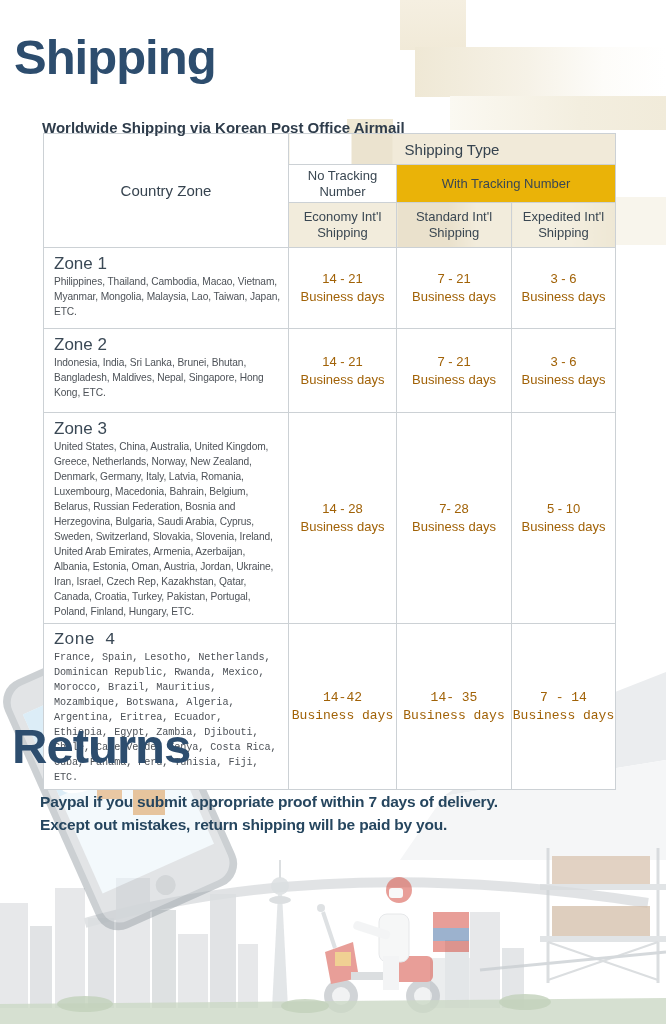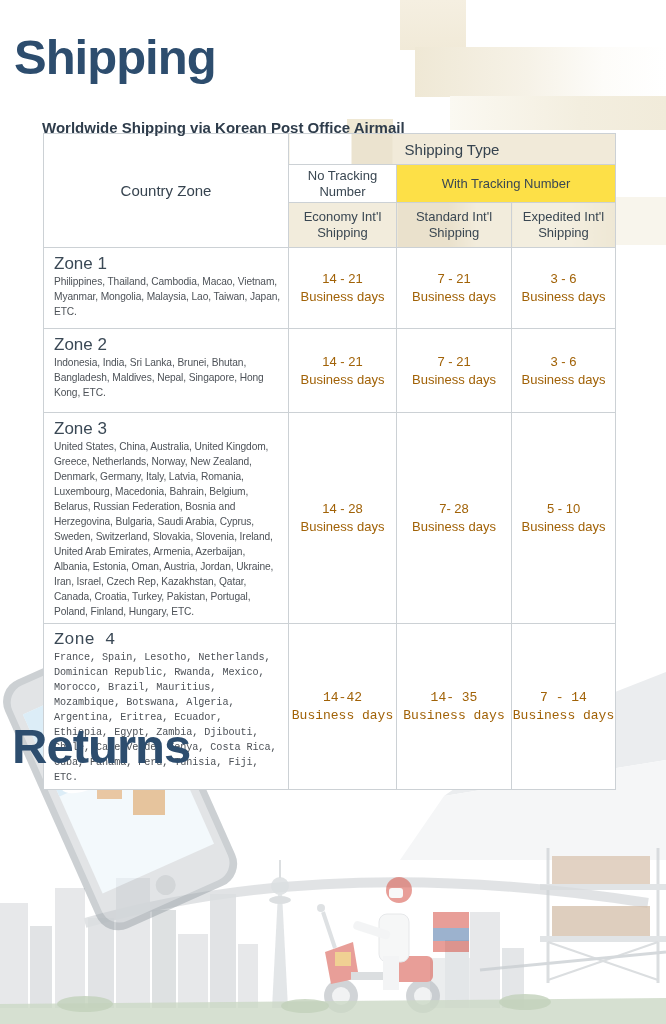--- a/index.html
+++ b/index.html
@@ -44,21 +44,21 @@
   .c-eco    { width:108px; }
   .c-std    { width:115px; }
   .c-exp    { width:104px; }
 
   .th-main { font-size:15px; color:#36434f; text-align:center; }
   .th-sub  { font-size:13px; color:#3a4752; text-align:center; line-height:16px; }
 
   .th-shiptype { height:30px;
     background:linear-gradient(90deg,#ffffff 0 62px,#ebe3cf 62px 103px,#f1ead9 103px 100%); }
   .th-notrack  { height:37px; }
-  .th-withtrack{ height:37px; background:#fde047; }
+  .th-withtrack{ height:37px; background:#eab308; }
   .th-service  { height:44px; background:#f2ecdc; }
   .th-service.std { background:linear-gradient(90deg,#eae1cc 0 45%,#f2ecdc 70%); }
   .th-service.exp { background:linear-gradient(90deg,#f3eedf 0 55%,#eee7d4 100%); }
 
   .zone-cell { vertical-align:top; padding:5px 4px 4px 10px; }
   .zone-name { font-size:17px; color:#3b4956; line-height:21px; display:block; }
   .zone-countries { font-size:10.2px; color:#4d5258; line-height:15px;
                     letter-spacing:-0.1px; display:block; padding-right:2px; }
   .days-cell { text-align:center; vertical-align:middle;
                font-size:13px; color:#a16207; line-height:18px; }
@@ -278,13 +278,15 @@
         <span>Business days</span>
       </td>
     </tr>
   </tbody>
     </table>
 </div>
 
 <div id="returns-title" class="abs page-title">Returns</div>
 
 <div id="returns-text" class="abs">
+  <div>Paypal if you submit appropriate proof within 7 days of delivery.</div>
+  <div>Except out mistakes, return shipping will be paid by you.</div>
 </div>
 
 </body></html>

